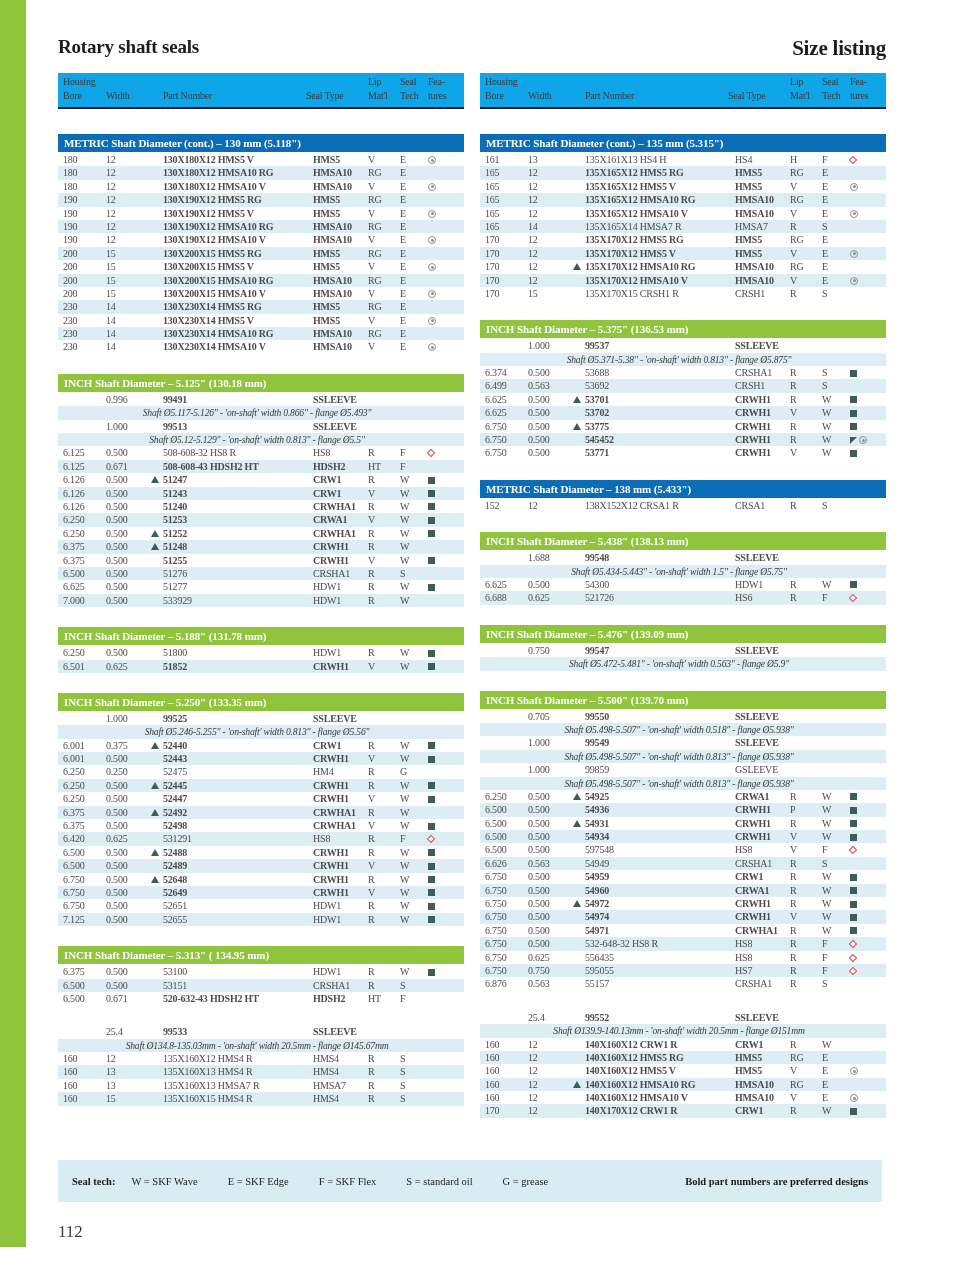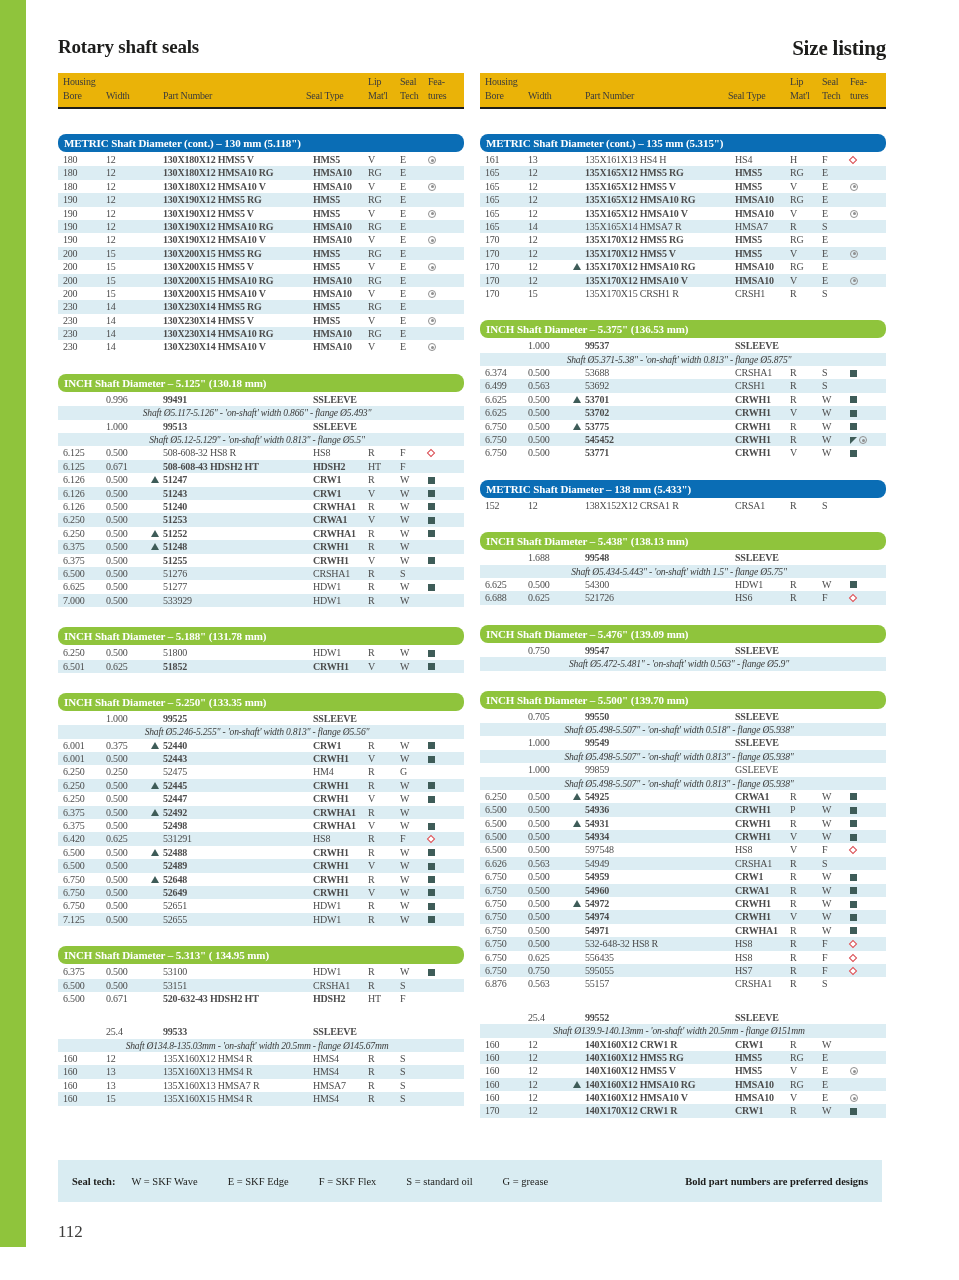--- a/index.html
+++ b/index.html
@@ -1,30 +1,30 @@
 <!DOCTYPE html>
 <html><head>
 <meta charset="utf-8">
 <style>
   html,body{margin:0;padding:0;background:#fff;}
   .page{position:relative;width:959px;height:1280px;background:#fff;overflow:hidden;
         font-family:Liberation Serif, serif;color:#1d1d1b;}
   .strip{position:absolute;left:0;top:0;width:26px;height:1247px;background:#8fc43c;}
   .title-left{position:absolute;left:58px;top:36px;font-size:19px;font-weight:bold;letter-spacing:-0.2px;}
   .title-right{position:absolute;right:73px;top:36px;font-size:21px;font-weight:bold;letter-spacing:-0.2px;}
-  .thead{position:absolute;top:73px;width:406px;height:34px;background:#eab308;border-bottom:2px solid #1d1d1b;}
+  .thead{position:absolute;top:73px;width:406px;height:34px;background:#0ea5e9;border-bottom:2px solid #1d1d1b;}
   .thead span{position:absolute;font-size:10px;color:#3c3c3b;white-space:nowrap;letter-spacing:-0.2px;}
   .t1{top:3px}.t2{top:17px}
   .hx-bore{left:5px}.hx-width{left:48px}.hx-part{left:105px}.hx-seal{left:248px}
   .hx-lip{left:310px}.hx-tech{left:342px}.hx-feat{left:370px}
   .col{position:absolute;top:134px;width:406px;}
   #col-left{left:58px}#col-right{left:480px}
   .section{margin-bottom:20px;}
   .sec-head{height:18px;line-height:18px;color:#fff;font-weight:bold;font-size:11px;
-            padding-left:6px;letter-spacing:-0.1px;white-space:nowrap;margin-bottom:1px;border-radius:8px;}
+            padding-left:6px;letter-spacing:-0.1px;white-space:nowrap;margin-bottom:1px;}
   .metric{background:#0a6db5}.inch{background:#8fc43c}
   .row{position:relative;height:13.4px;}
   .row.alt{background:#dcedf3;}
   .row span.cell{position:absolute;top:0;line-height:13.4px;font-size:10px;color:#4c4c4c;
             white-space:nowrap;letter-spacing:-0.2px;}
   .row .b{font-weight:bold;color:#1d1d1b;}
   .c-bore{left:5px}.c-width{left:48px}.c-part{left:105px}.c-seal{left:255px}
   .c-lip{left:310px}.c-tech{left:342px}
   .note{position:absolute;left:0;right:8px;top:0;text-align:center;font-style:italic;
         font-size:9.6px;line-height:13.4px;color:#3c3c3b;white-space:nowrap;letter-spacing:-0.2px;}

